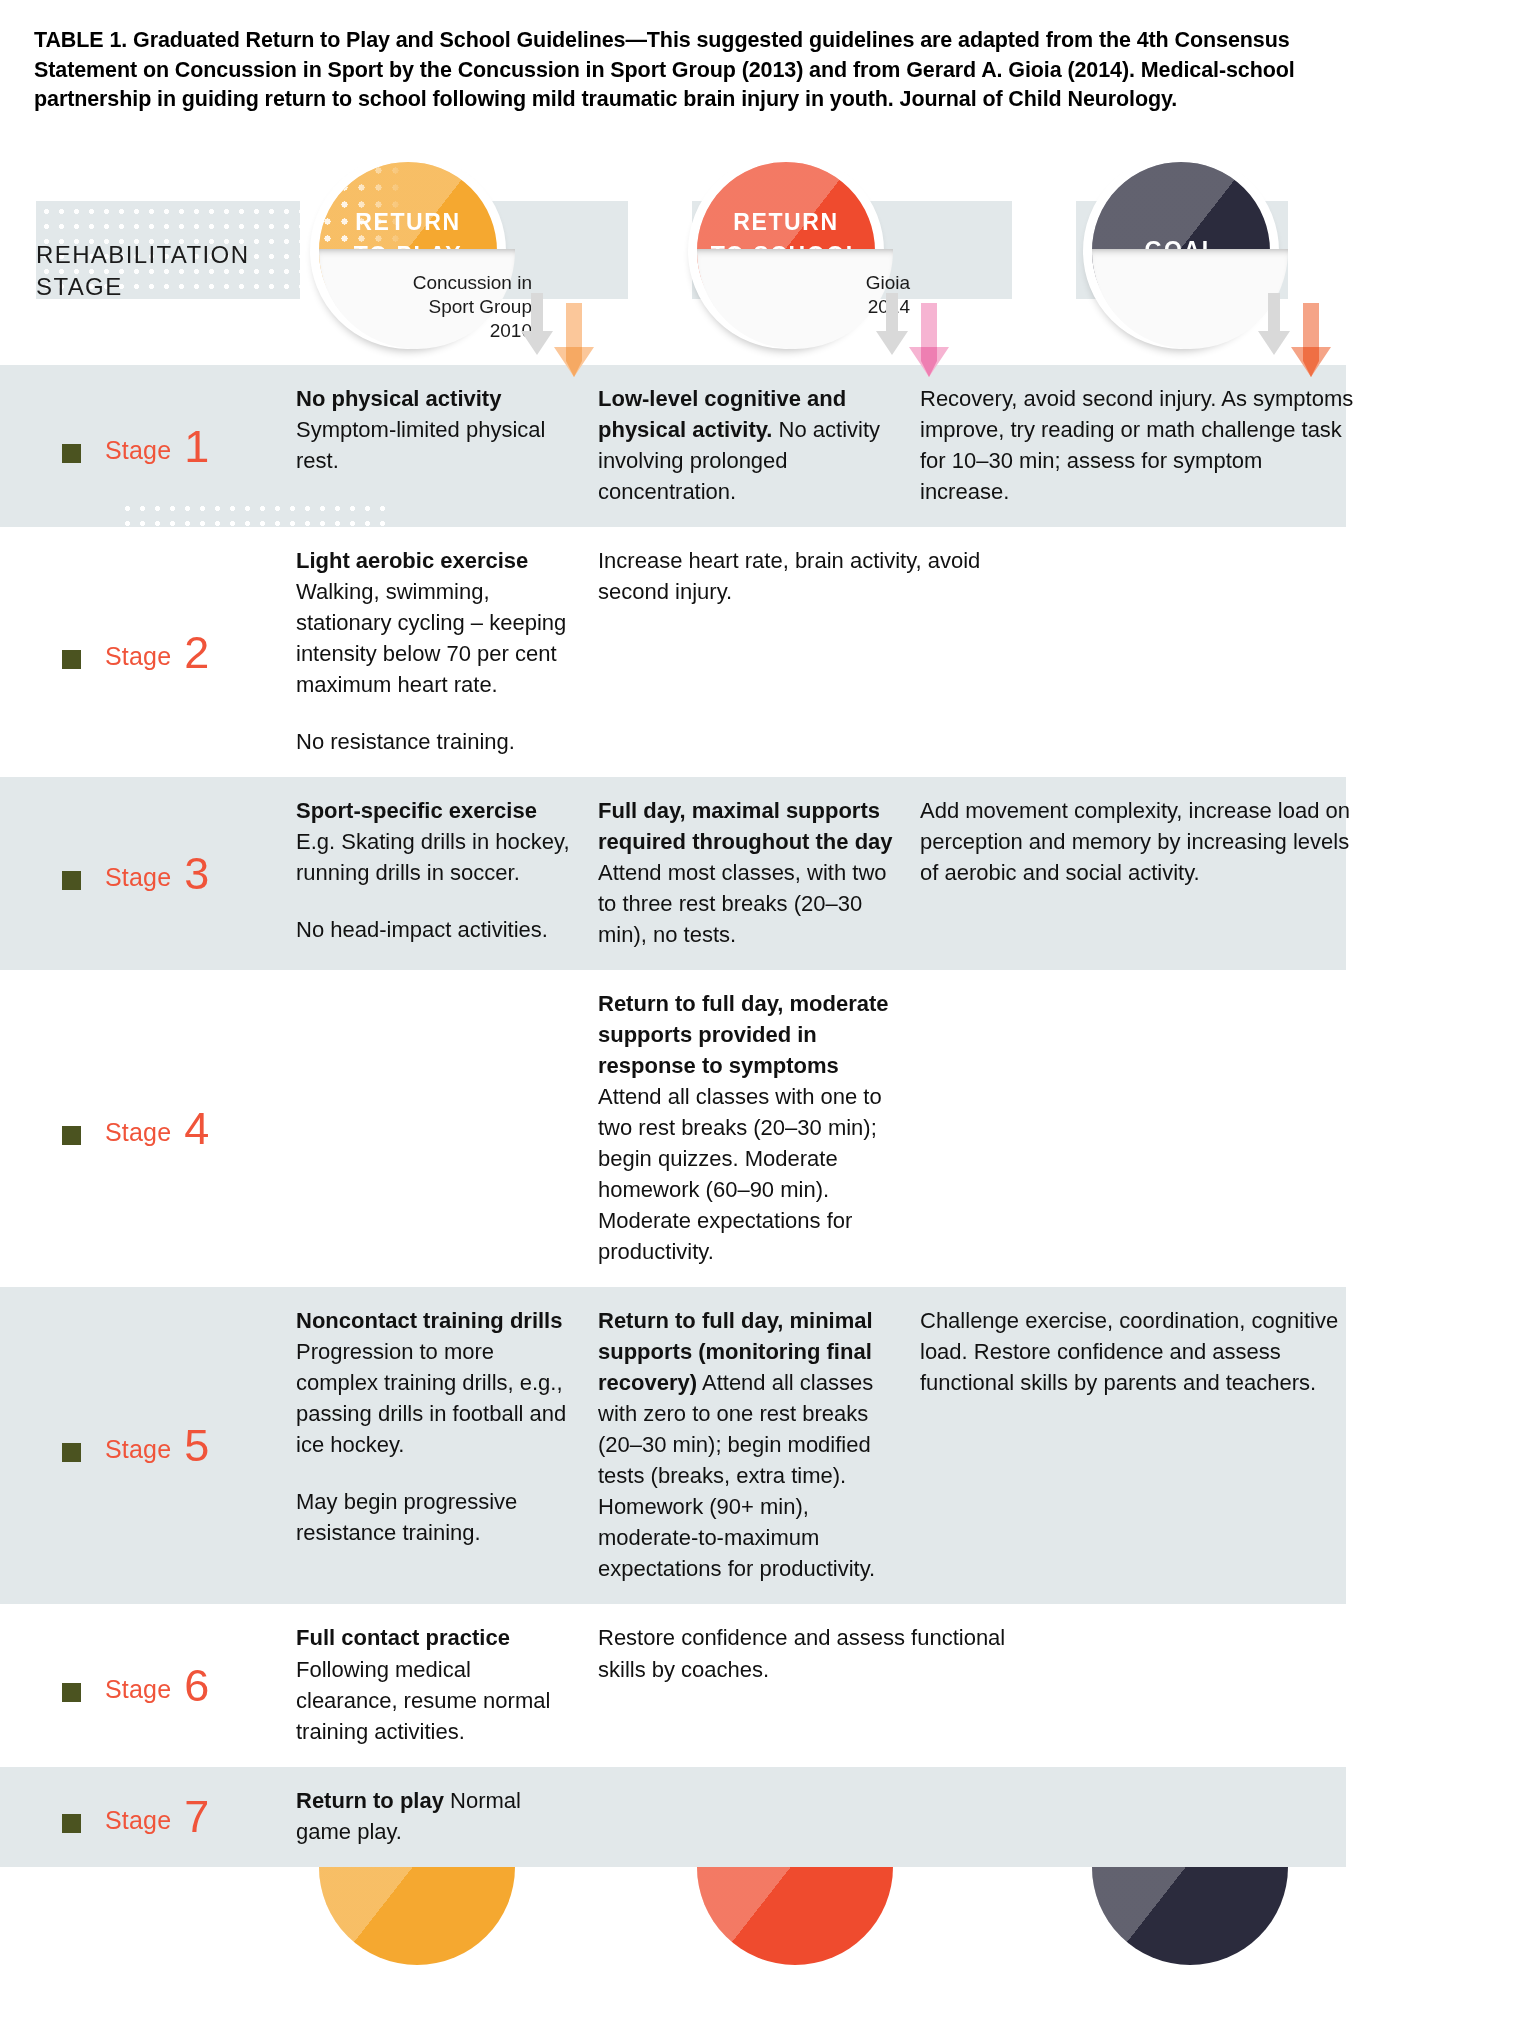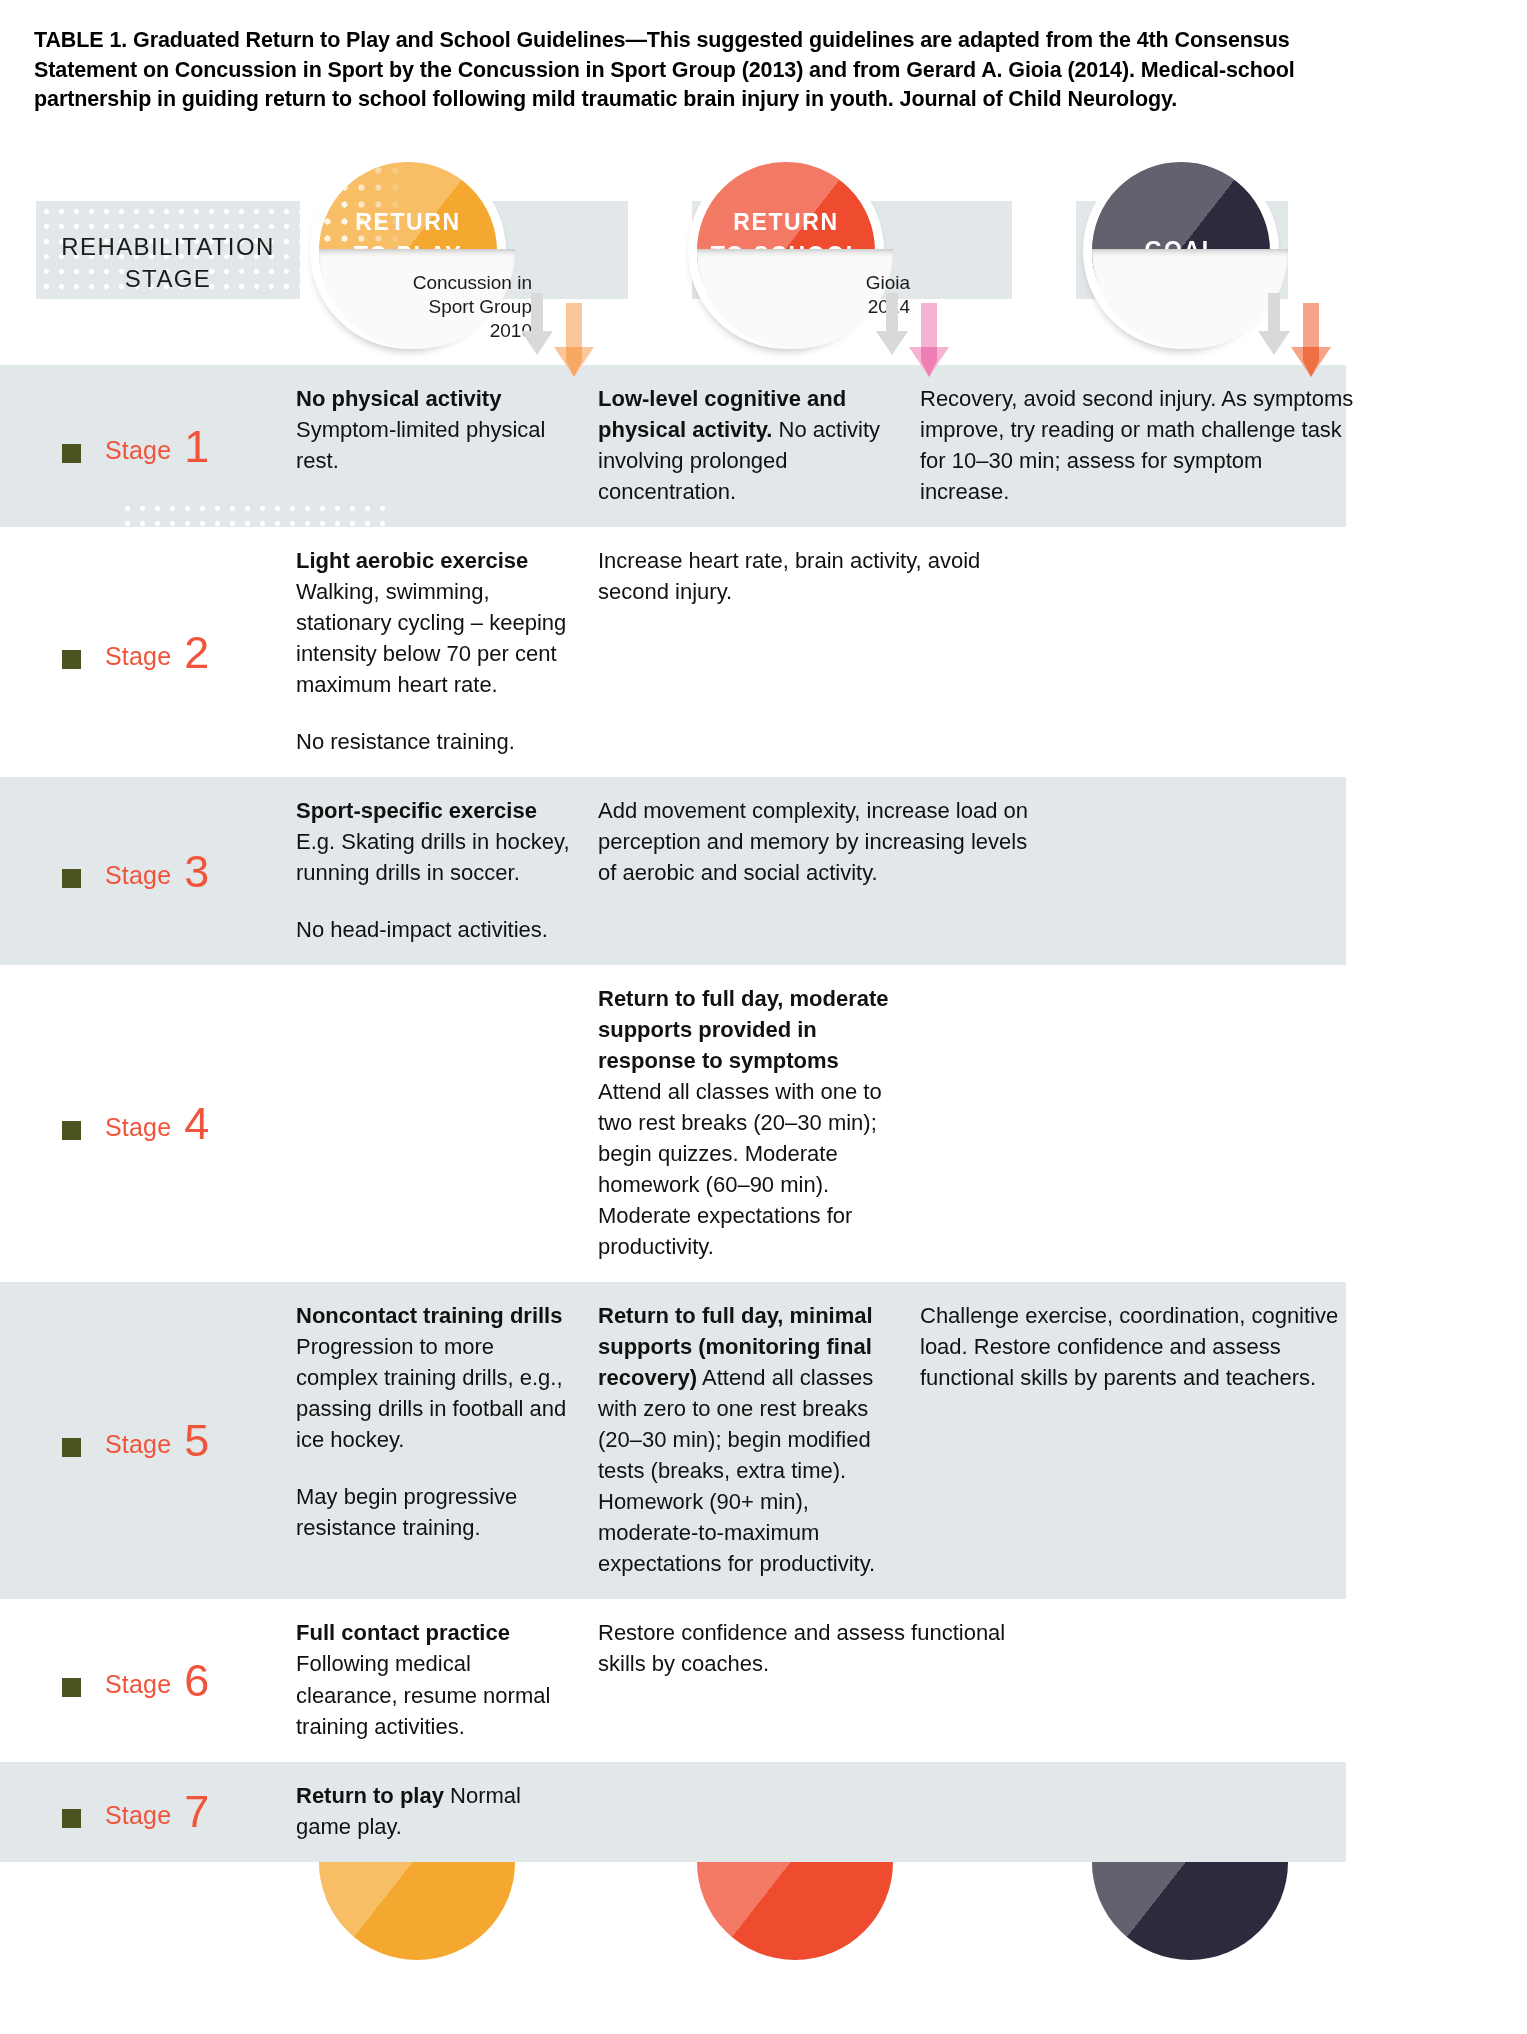--- a/index.html
+++ b/index.html
@@ -67,23 +67,23 @@
     position: absolute;
     top: 50px;
     width: 64px;
     height: 118px;
     background: #ffffff;
   }
 
   .rehab-label {
     position: absolute;
     left: 36px;
-    top: 88px;
+    top: 96px;
     width: 264px;
-    text-align: center;
+    text-align: left;
     font-size: 24px;
     letter-spacing: 1.4px;
     line-height: 1.32;
     color: #1b1b1b;
   }
 
   
   .circle {
     position: absolute;
     width: 196px;
@@ -366,20 +366,23 @@
         <div class="col-stage">
           <div class="stage-inner">
             <span class="stage-bullet"></span>
             <span class="stage-word">Stage</span>
             <span class="stage-num">3</span>
           </div>
         </div>
         <div class="col-play">
           <div class="cell"><b>Sport-specific exercise</b> E.g. Skating drills in hockey, running drills in soccer.<span class="gap"></span>No head-impact activities.</div>
         </div>
+        <div class="col-school">
+          <div class="cell"><b>Full day, maximal supports required throughout the day</b> Attend most classes, with two to three rest breaks (20–30 min), no tests.</div>
+        </div>
         <div class="col-goal">
           <div class="cell">Add movement complexity, increase load on perception and memory by increasing levels of aerobic and social activity.</div>
         </div>
       </div>
       <div class="row">
         <div class="col-stage">
           <div class="stage-inner">
             <span class="stage-bullet"></span>
             <span class="stage-word">Stage</span>
             <span class="stage-num">4</span>

